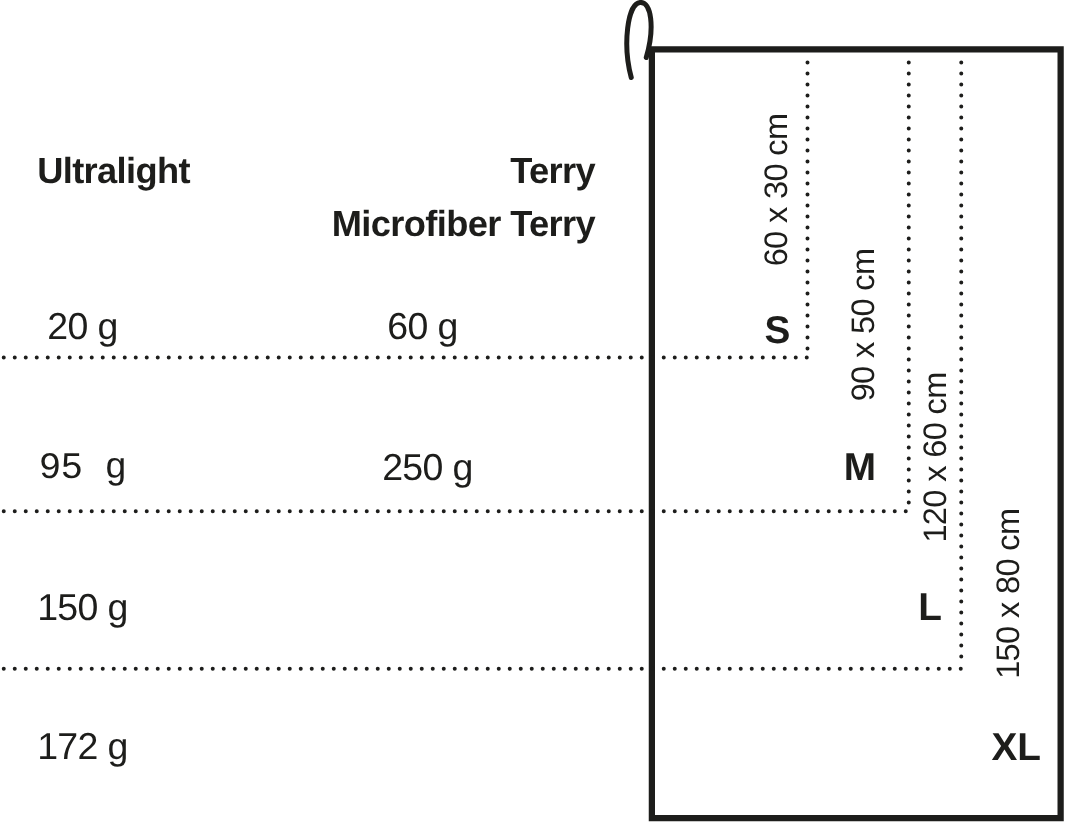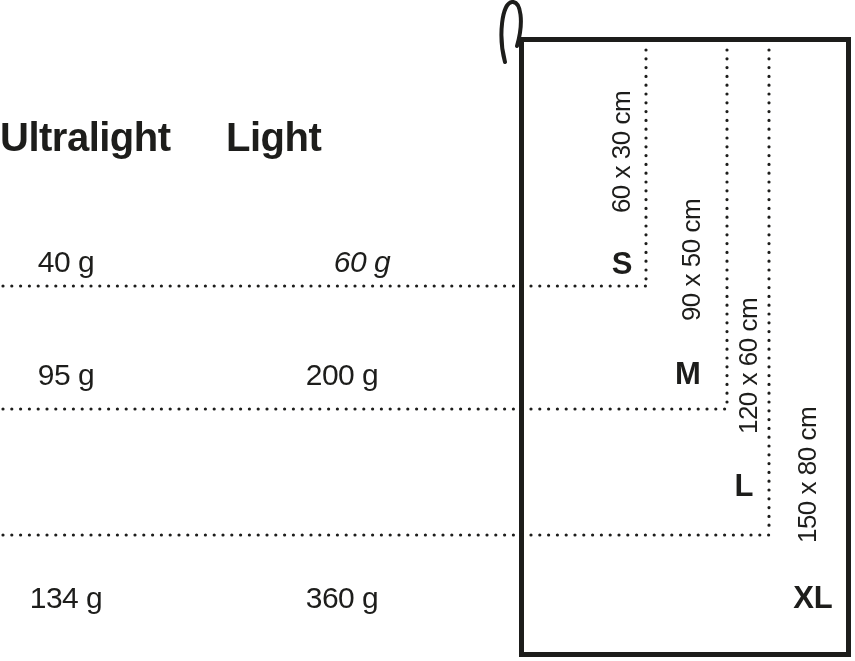--- a/index.html
+++ b/index.html
@@ -11,23 +11,23 @@
     width: 855px;
     height: 661px;
     background: var(--bg);
     overflow: hidden;
   }
   .center { transform: translate(-50%, -50%); white-space: nowrap; }
 
   .col-header {
     position: absolute;
     top: 116px;
-    text-align: left;
+    text-align: right;
     font-weight: 700;
-    font-size: 40px;
+    font-size: 29px;
     line-height: 43px;
     letter-spacing: -0.5px;
   }
   #col1-header { left: 0; width: 152px; }
   #col2-header { left: 226px; width: 250px; }
 
   .weight {
     position: absolute;
     font-size: 30px;
     font-weight: 400;
@@ -73,34 +73,35 @@
 
     <line class="dots" x1="3" y1="286" x2="646" y2="286"></line>
     <line class="dots" x1="3" y1="409" x2="727" y2="409"></line>
     <line class="dots" x1="3" y1="535" x2="769" y2="535"></line>
   </svg>
 
   <div class="col-header" id="col1-header">
     <div>Ultralight</div>
   </div>
   <div class="col-header" id="col2-header">
-    <div>Light</div>
+    <div>Terry</div>
+    <div>Microfiber Terry</div>
   </div>
 
-  <div class="weight center" style="left:66px; top:262px;">40 g</div>
-  <div class="weight center" style="left:362px; top:262px;font-style:italic;">60 g</div>
+  <div class="weight center" style="left:66px; top:262px;">20 g</div>
+  <div class="weight center" style="left:338px; top:262px;">60 g</div>
   <div class="size-letter center" style="left:622px; top:264px;">S</div>
   <div class="dim-label" style="left:621px; top:152px;">60 x 30 cm</div>
 
-  <div class="weight center" style="left:66px; top:375px;">95 g</div>
-  <div class="weight center" style="left:342px; top:375px;">200 g</div>
+  <div class="weight center" style="left:66px; top:375px;font-family:Liberation Mono, monospace;">95 g</div>
+  <div class="weight center" style="left:342px; top:375px;">250 g</div>
   <div class="size-letter center" style="left:688px; top:374px;">M</div>
   <div class="dim-label" style="left:691px; top:260px;">90 x 50 cm</div>
 
+  <div class="weight center" style="left:66px; top:487px;">150 g</div>
   <div class="size-letter center" style="left:744px; top:486px;">L</div>
   <div class="dim-label" style="left:748px; top:366px;">120 x 60 cm</div>
 
-  <div class="weight center" style="left:66px; top:598px;">134 g</div>
-  <div class="weight center" style="left:342px; top:598px;">360 g</div>
+  <div class="weight center" style="left:66px; top:598px;">172 g</div>
   <div class="size-letter center" style="left:813px; top:598px;text-align:center;">XL</div>
   <div class="dim-label" style="left:807px; top:475px;">150 x 80 cm</div>
 
 </div>
 
 </body></html>

